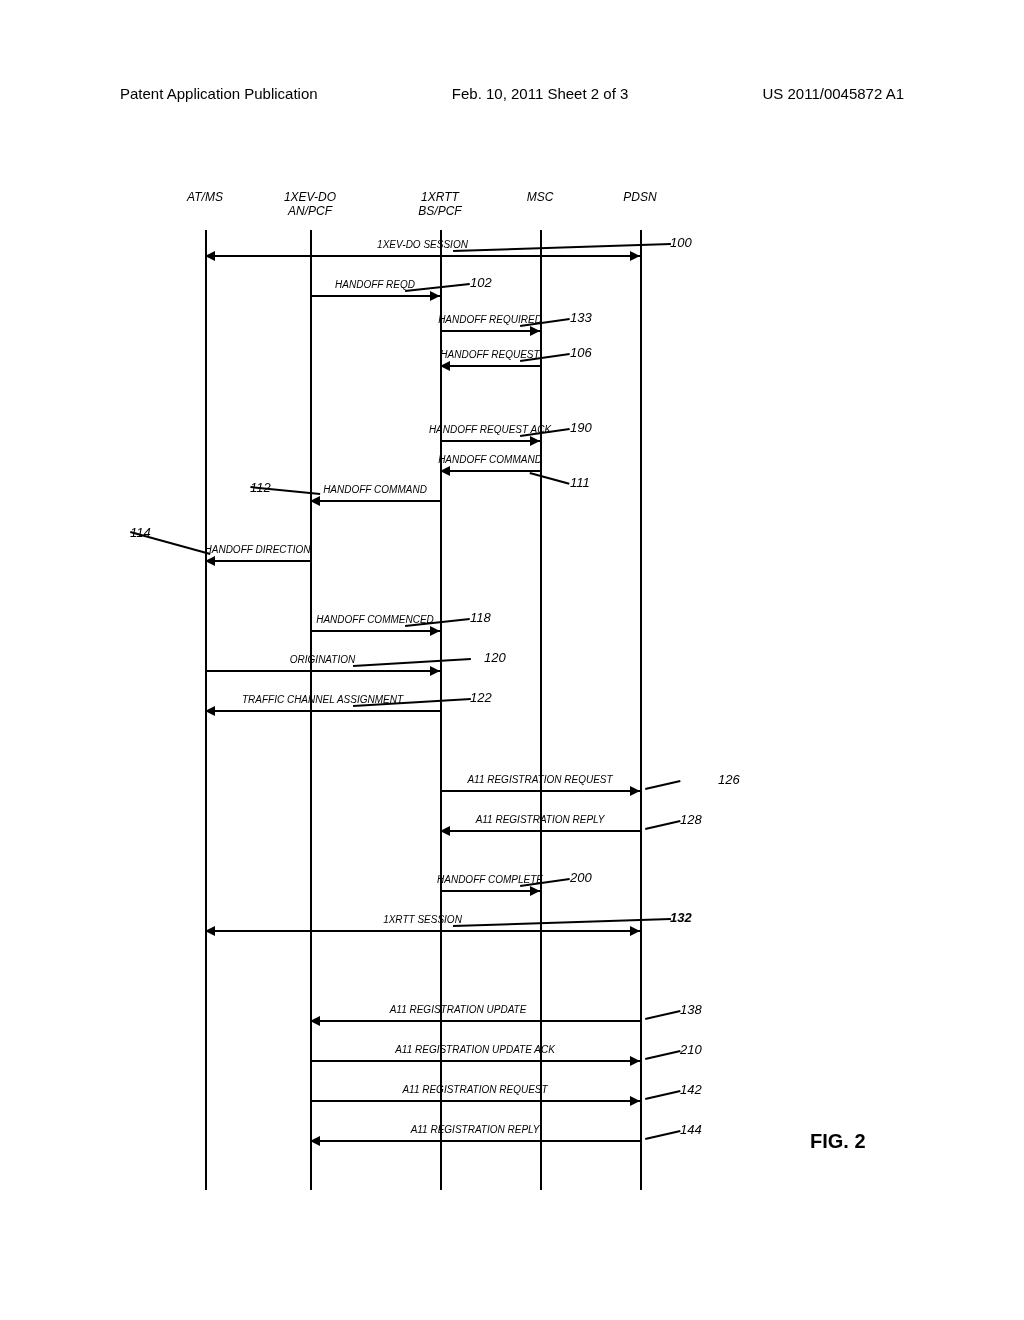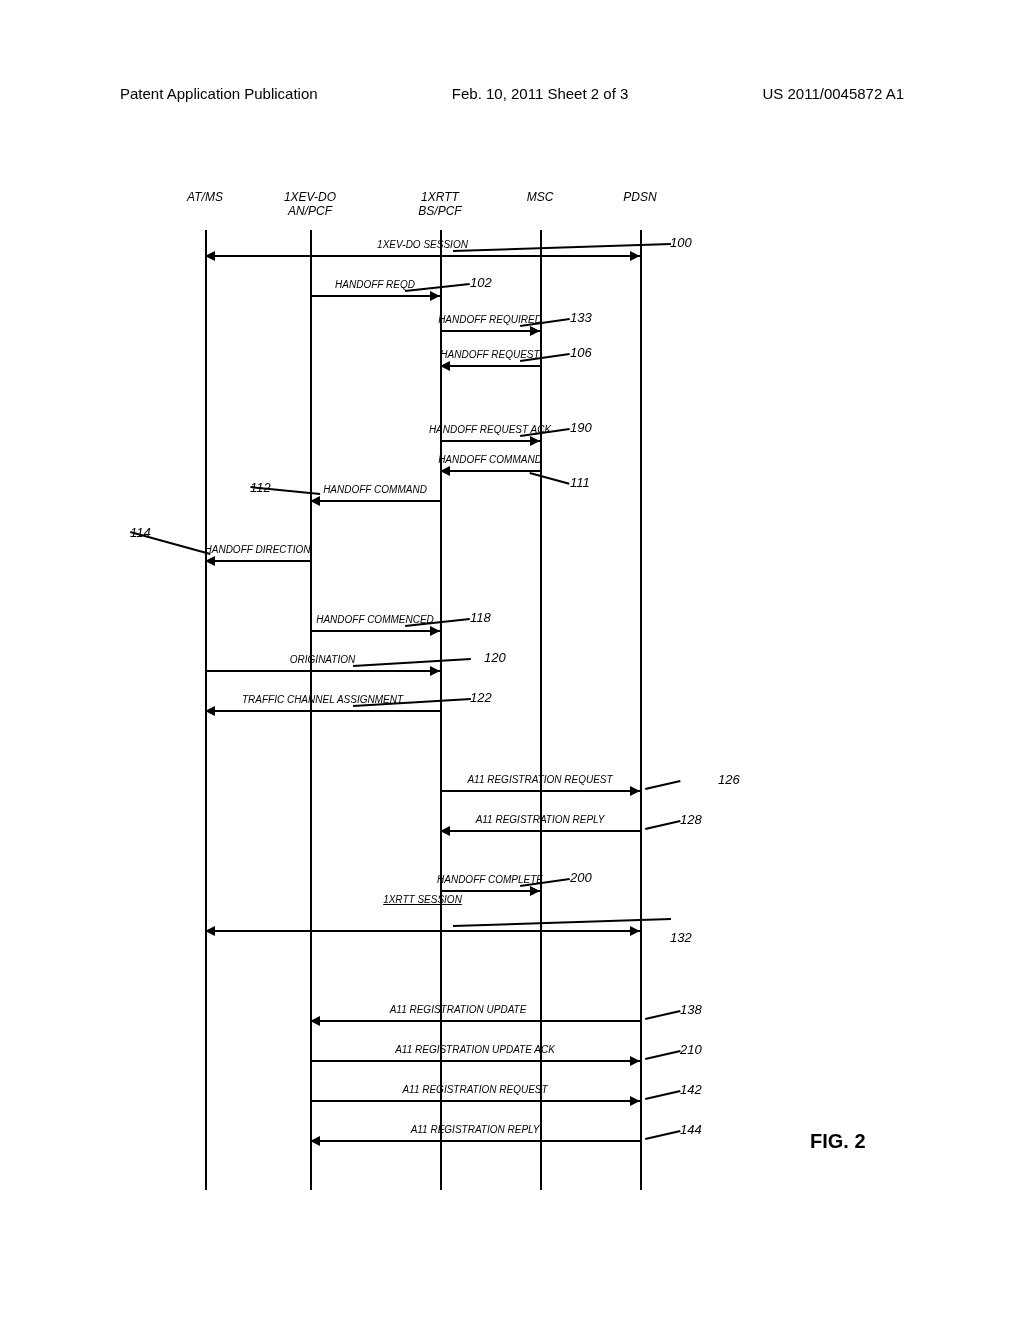--- a/index.html
+++ b/index.html
@@ -169,22 +169,22 @@
     <div class="ref-label" style="left: 540px; top: 622px;">128</div>
     <div style="position: absolute; left: 505px; top: 638px; width: 35.9026px; height: 1.5px; background: rgb(0, 0, 0); transform-origin: 0px 0px; transform: rotate(-12.875deg);"></div>
     <div class="msg-line" style="left: 300px; top: 700px; width: 100px;"></div>
     <div class="arrowhead right" style="top: 696px; left: 390px;"></div>
     <div class="msg msg-text" style="left: 350px; top: 684px;">HANDOFF COMPLETE</div>
     <div class="ref-label" style="left: 430px; top: 680px;">200</div>
     <div style="position: absolute; left: 380px; top: 695px; width: 50.4876px; height: 1.5px; background: rgb(0, 0, 0); transform-origin: 0px 0px; transform: rotate(-7.96961deg);"></div>
     <div class="msg-line" style="left: 65px; top: 740px; width: 435px;"></div>
     <div class="arrowhead right" style="top: 736px; left: 490px;"></div>
     <div class="arrowhead left" style="top: 736px; left: 65px;"></div>
-    <div class="msg msg-text" style="left: 282.5px; top: 704px; text-decoration: underline;">1XRTT SESSION</div>
-    <div class="ref-label" style="left: 530px; top: 740px;">132</div>
+    <div class="msg msg-text" style="left: 282.5px; top: 724px;">1XRTT SESSION</div>
+    <div class="ref-label" style="left: 530px; top: 720px; font-weight: bold;">132</div>
     <div style="position: absolute; left: 312.5px; top: 735px; width: 217.613px; height: 1.5px; background: rgb(0, 0, 0); transform-origin: 0px 0px; transform: rotate(-1.84337deg);"></div>
     <div class="msg-line" style="left: 170px; top: 830px; width: 330px;"></div>
     <div class="arrowhead left" style="top: 826px; left: 170px;"></div>
     <div class="msg msg-text" style="left: 318px; top: 814px;">A11 REGISTRATION UPDATE</div>
     <div class="ref-label" style="left: 540px; top: 812px;">138</div>
     <div style="position: absolute; left: 505px; top: 828px; width: 35.9026px; height: 1.5px; background: rgb(0, 0, 0); transform-origin: 0px 0px; transform: rotate(-12.875deg);"></div>
     <div class="msg-line" style="left: 170px; top: 870px; width: 330px;"></div>
     <div class="arrowhead right" style="top: 866px; left: 490px;"></div>
     <div class="msg msg-text" style="left: 335px; top: 854px;">A11 REGISTRATION UPDATE ACK</div>
     <div class="ref-label" style="left: 540px; top: 852px;">210</div>

